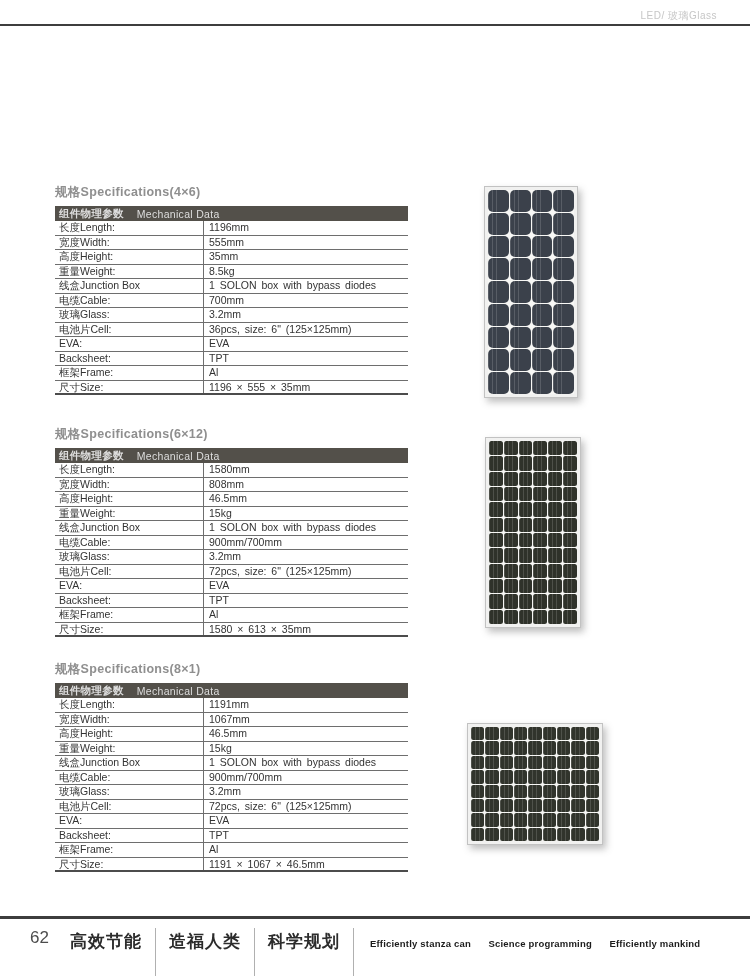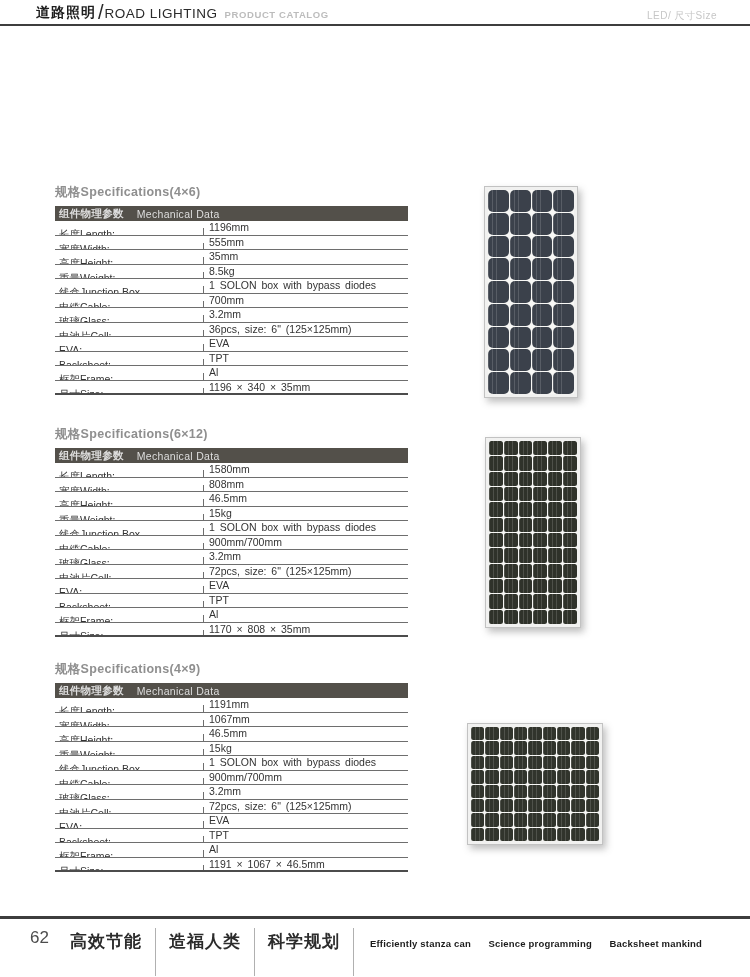--- a/index.html
+++ b/index.html
@@ -48,21 +48,21 @@
   .tbl-header .hcn{font-weight:bold;margin-right:13px;}
   .trow{
     display:flex;height:14.5px;box-sizing:border-box;
     border-bottom:1px solid #6e6e6e;
   }
   .trow:last-child{border-bottom:2px solid #4c4c4c;}
   .tlabel{
     width:149px;box-sizing:border-box;flex:none;
     border-right:1px solid #6e6e6e;
     font-size:10.5px;color:#333;line-height:13.5px;padding-left:4px;
-    white-space:nowrap;overflow:hidden;margin-top:7px;
+    white-space:nowrap;overflow:hidden;
   }
   .tvalue{
     flex:1;font-size:10.5px;color:#333;line-height:13.5px;
     padding-left:5px;word-spacing:2px;white-space:nowrap;overflow:hidden;
   }
 
   
   .panel{
     position:absolute;box-sizing:border-box;
     background:#f1f1f0;border:1px solid #c2c2c2;padding:3px;
@@ -97,27 +97,21 @@
   #st3{top:661px;} #tb3{top:683px;}
   #pn1{left:484px;top:186px;width:94px;height:212px;}
   #pn2{left:485px;top:437px;width:96px;height:191px;}
   #pn3{left:467px;top:723px;width:136px;height:122px;}
 </style>
 </head>
 <body>
 
 <div class="page">
 
-  <div class="hdr">
-    <span class="hdr-cn">道路照明</span>
-    <span class="hdr-slash">/</span>
-    <span class="hdr-en">ROAD LIGHTING</span>
-    <span class="hdr-catalog">PRODUCT CATALOG</span>
-  </div>
-  <div class="hdr-series">LED/ 尺寸Size</div>
+  <div class="hdr-series">LED/ 玻璃Glass</div>
   <div class="hdr-rule"></div>
 
 
   <div id="st1" class="section-title">规格Specifications(4×6)</div>
   <div id="tb1" class="spec-table">
     <div class="tbl-header">
       <span class="hcn">组件物理参数</span>
       <span class="hen">Mechanical Data</span>
     </div>
   <div class="trow">
@@ -159,21 +153,21 @@
       <div class="trow">
         <div class="tlabel">Backsheet:</div>
         <div class="tvalue">TPT</div>
       </div>
       <div class="trow">
         <div class="tlabel">框架Frame:</div>
         <div class="tvalue">Al</div>
       </div>
       <div class="trow">
         <div class="tlabel">尺寸Size:</div>
-        <div class="tvalue">1196 × 340 × 35mm</div>
+        <div class="tvalue">1196 × 555 × 35mm</div>
       </div>
     </div>
 
   <div id="st2" class="section-title">规格Specifications(6×12)</div>
   <div id="tb2" class="spec-table">
     <div class="tbl-header">
       <span class="hcn">组件物理参数</span>
       <span class="hen">Mechanical Data</span>
     </div>
   <div class="trow">
@@ -215,25 +209,25 @@
       <div class="trow">
         <div class="tlabel">Backsheet:</div>
         <div class="tvalue">TPT</div>
       </div>
       <div class="trow">
         <div class="tlabel">框架Frame:</div>
         <div class="tvalue">Al</div>
       </div>
       <div class="trow">
         <div class="tlabel">尺寸Size:</div>
-        <div class="tvalue">1170 × 808 × 35mm</div>
-      </div>
-    </div>
-
-  <div id="st3" class="section-title">规格Specifications(4×9)</div>
+        <div class="tvalue">1580 × 613 × 35mm</div>
+      </div>
+    </div>
+
+  <div id="st3" class="section-title">规格Specifications(8×1)</div>
   <div id="tb3" class="spec-table">
     <div class="tbl-header">
       <span class="hcn">组件物理参数</span>
       <span class="hen">Mechanical Data</span>
     </div>
   <div class="trow">
         <div class="tlabel">长度Length:</div>
         <div class="tvalue">1191mm</div>
       </div>
       <div class="trow">
@@ -477,17 +471,17 @@
 
   <div class="ftr-rule"></div>
   <div class="ftr">
     <span class="pgnum">62</span>
     <span class="slogan">高效节能</span>
     <span class="slogan">造福人类</span>
     <span class="slogan">科学规划</span>
     <span class="mottos">
       <span class="motto">Efficiently stanza can</span>
       <span class="motto">Science programming</span>
-      <span class="motto">Backsheet mankind</span>
+      <span class="motto">Efficiently mankind</span>
     </span>
   </div>
 
 </div>
 
 </body></html>

